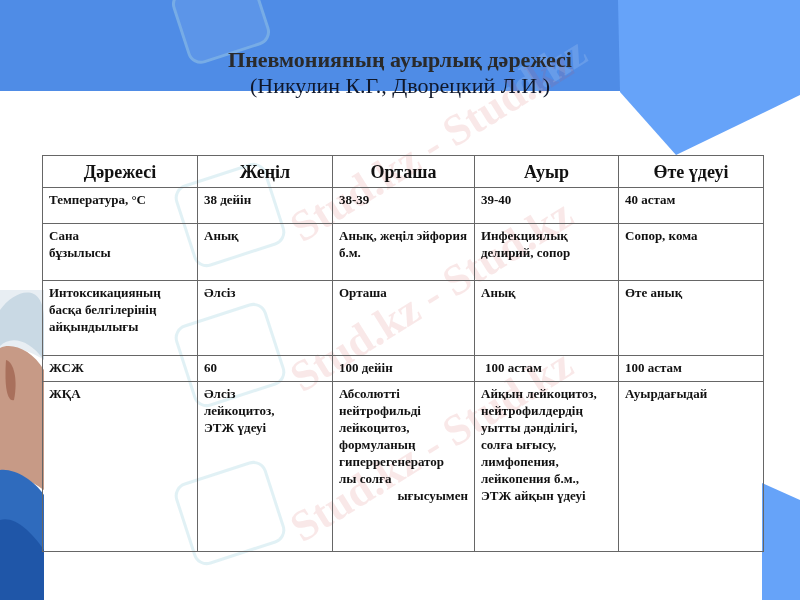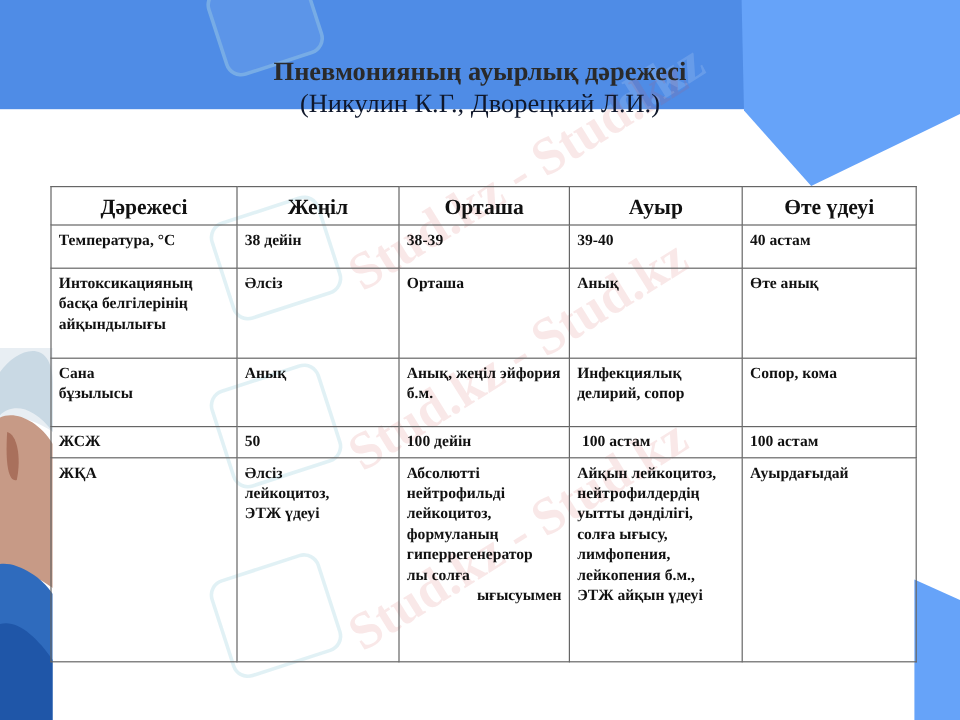--- a/index.html
+++ b/index.html
@@ -110,40 +110,40 @@
     <th>Ауыр</th>
     <th>Өте үдеуі</th>
   </tr>
   <tr style="height:36px">
     <td>Температура, °С</td>
     <td class="muted">38 дейін</td>
     <td>38-39</td>
     <td>39-40</td>
     <td>40 астам</td>
   </tr>
-  <tr style="height:75px">
-    <td class="just">Интоксикацияның басқа белгілерінің айқындылығы</td>
-    <td>Әлсіз</td>
-    <td>Орташа</td>
-    <td>Анық</td>
-    <td>Өте анық</td>
-  </tr>
   <tr style="height:57px">
     <td>
       <span class="cell-line">Сана</span>
       <span class="cell-line">бұзылысы</span>
     </td>
     <td>Анық</td>
     <td class="just">Анық, жеңіл эйфория б.м.</td>
     <td>Инфекциялық делирий, сопор</td>
     <td>Сопор, кома</td>
   </tr>
+  <tr style="height:75px">
+    <td class="just">Интоксикацияның басқа белгілерінің айқындылығы</td>
+    <td>Әлсіз</td>
+    <td>Орташа</td>
+    <td>Анық</td>
+    <td>Өте анық</td>
+  </tr>
   <tr style="height:26px">
     <td>ЖСЖ</td>
-    <td class="muted">50</td>
+    <td class="muted">60</td>
     <td>100 дейін</td>
     <td style="padding-left:10px;">100 астам</td>
     <td>100 астам</td>
   </tr>
   <tr style="height:170px">
     <td>ЖҚА</td>
     <td>
       <span class="cell-line">Әлсіз</span>
       <span class="cell-line">лейкоцитоз,</span>
       <span class="cell-line">ЭТЖ үдеуі</span>

